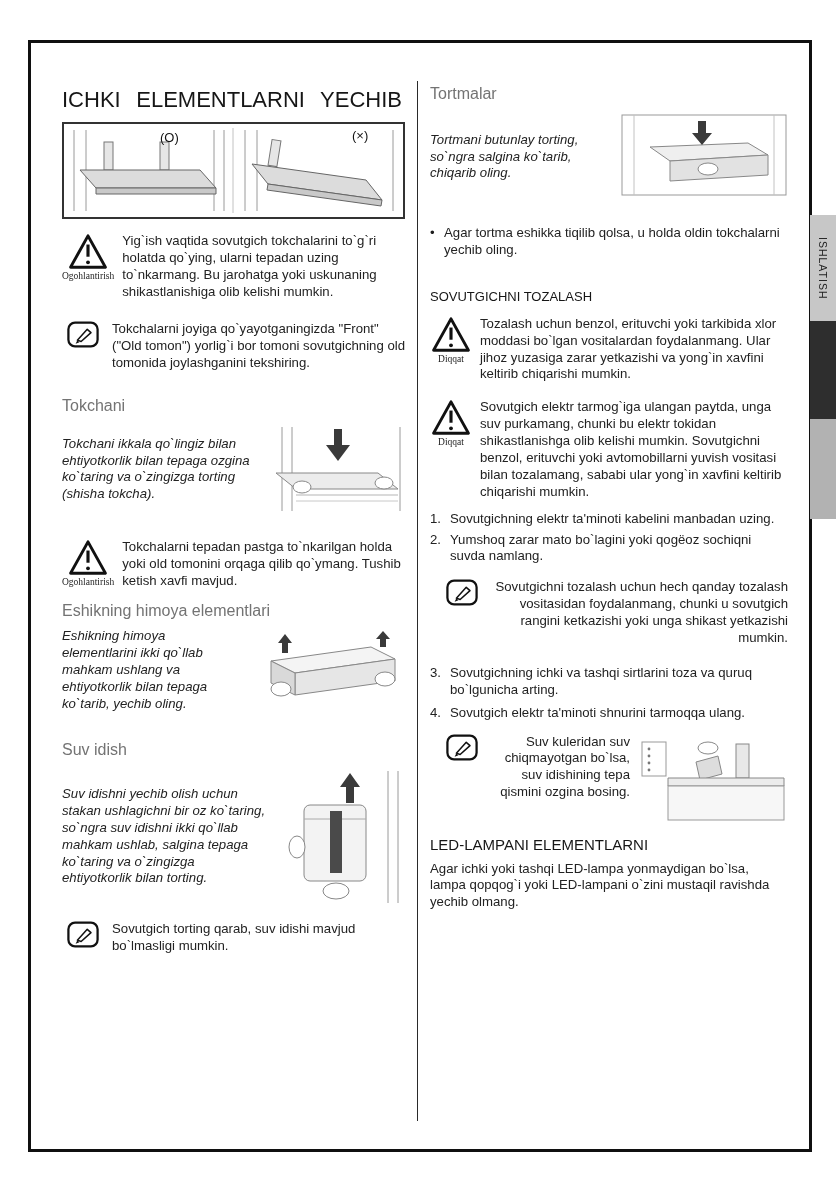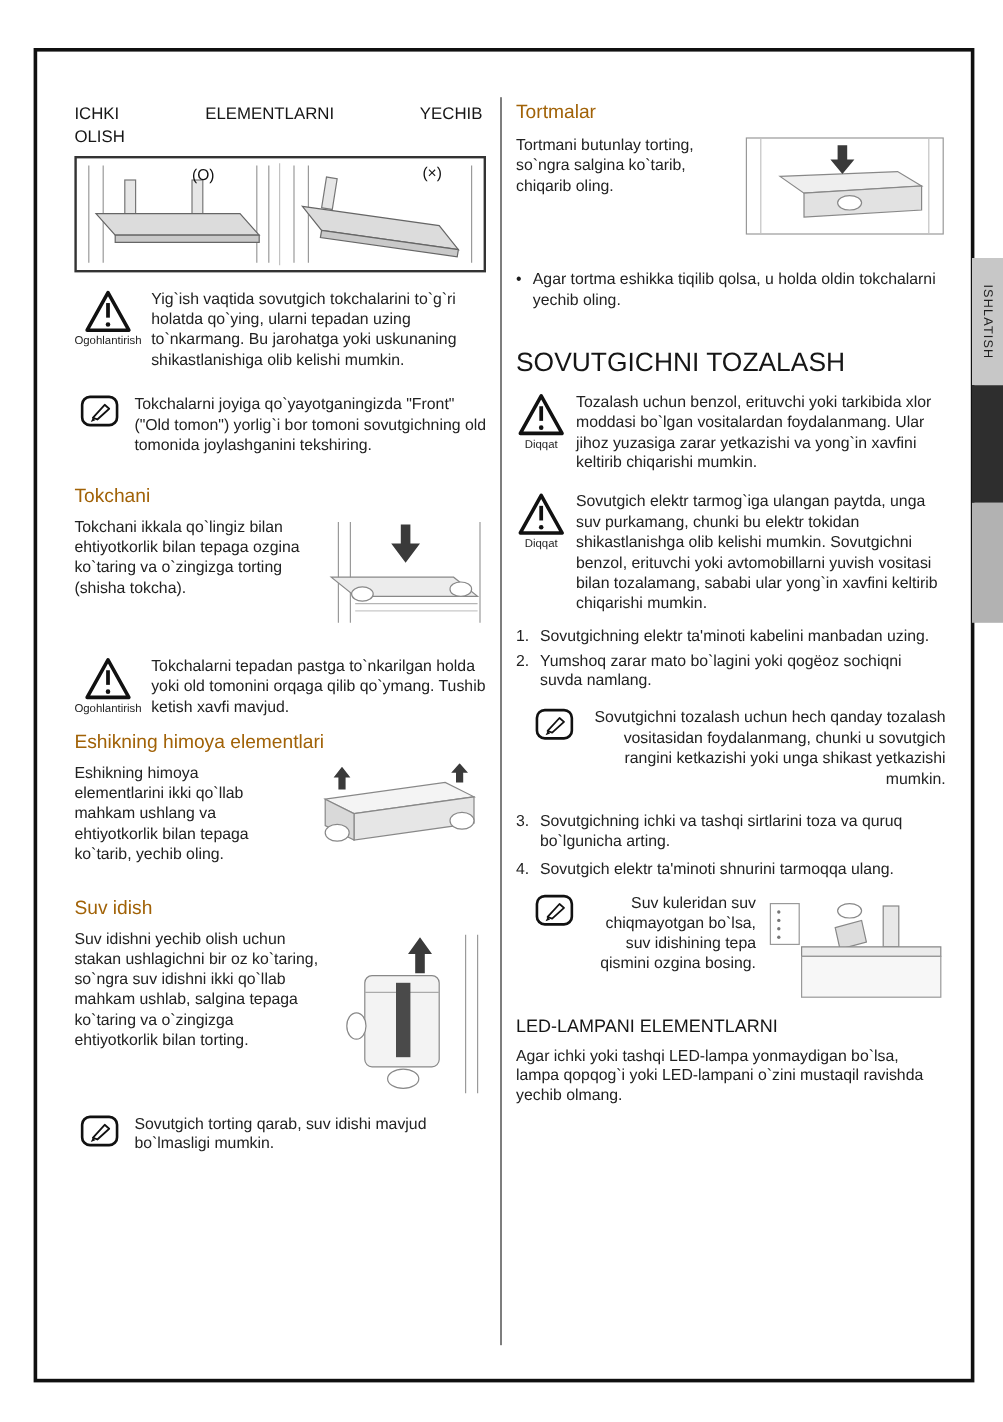--- a/index.html
+++ b/index.html
@@ -10,43 +10,43 @@
   }
   .frame {
     position:absolute; left:28px; top:40px; width:784px; height:1112px;
     border:3px solid #101010; background:#fff;
   }
   .divider { position:absolute; left:386px; top:38px; width:1px; height:1040px; background:#2a2a2a; }
   .col { position:absolute; top:0; }
   .col-left  { left:31px; width:346px; }
   .col-right { left:399px; width:358px; }
 
-  .h-main { width:340px; font-size:14px; color:#161616; line-height:1.33; margin-top:42px; }
+  .h-main { width:340px; font-size:22px; color:#161616; line-height:1.33; margin-top:42px; }
   .h-just { text-align:justify; text-align-last:justify; }
-  .h-sec  { font-size:16px; font-weight:400; color:#a16207; }
-  .h-caps { font-size:22px; font-weight:400; color:#161616; }
+  .h-sec  { font-size:16px; font-weight:400; color:#737373; }
+  .h-caps { font-size:13px; font-weight:400; color:#161616; }
   .h-caps-sm { font-size:15px; font-weight:400; color:#161616; }
   .txt { font-size:13.2px; line-height:1.28; color:#222; }
   .flex1 { flex:1; }
 
   .mt4{margin-top:4px}.mt6{margin-top:6px}.mt8{margin-top:8px}.mt10{margin-top:10px}
   .mt12{margin-top:12px}.mt14{margin-top:14px}.mt16{margin-top:16px}.mt18{margin-top:18px}
   .mt20{margin-top:20px}.mt24{margin-top:24px}.mt26{margin-top:26px}.mt28{margin-top:28px}
   .mt30{margin-top:30px}.mt42{margin-top:42px}
 
   .illu-box { position:relative; margin-top:8px; width:343px; height:97px; border:2px solid #333; background:#fff; }
   .figmark { position:absolute; font-size:13px; color:#111; }
 
   .iconrow { display:flex; gap:8px; align-items:flex-start; }
   .iconrow.ind { padding-left:14px;text-align:right; }
   .icol { flex:0 0 42px; text-align:center; }
   .icol-n { flex:0 0 36px; text-align:center; }
-  .ilabel { font-family:Liberation Sans, sans-serif; font-size:9.5px; color:#222; margin-top:1px; }
-
-  .figrow { display:flex; gap:10px; align-items:flex-start; }
+  .ilabel { font-family:Liberation Serif, serif; font-size:9.5px; color:#222; margin-top:1px; }
+
+  .figrow { display:flex; gap:10px; align-items:center;font-style:italic; }
   .figbox { flex:0 0 auto; }
 
   .bullet { display:flex; gap:6px; }
   .bchar { flex:0 0 8px; font-size:13.2px; }
   .step { display:flex; gap:4px; }
   .stepnum { flex:0 0 16px; font-size:13.2px; line-height:1.28; color:#222; }
 
   .side-tab { position:absolute; left:810px; width:26px; }
   .tab-light { top:215px; height:106px; background:#c7c7c7; display:flex; align-items:center; justify-content:center; }
   .tab-dark  { top:321px; height:98px;  background:#2e2e2e; }
@@ -58,21 +58,20 @@
 </head>
 <body>
 
 <div class="frame">
   <div class="divider"></div>
 
   <div class="col col-left">
 
     <div class="h-main">
       <div class="h-just">ICHKI ELEMENTLARNI YECHIB</div>
-      <div>OLISH</div>
     </div>
 
     <div class="illu-box">
       <svg viewBox="0 0 339 93" width="339" height="93">
         <g stroke="#9a9a9a" fill="none">
           <line x1="10" y1="6" x2="10" y2="87"></line>
             <line x1="22" y1="6" x2="22" y2="87"></line>
           <line x1="150" y1="6" x2="150" y2="87"></line>
             <line x1="160" y1="6" x2="160" y2="87"></line>
         </g>

